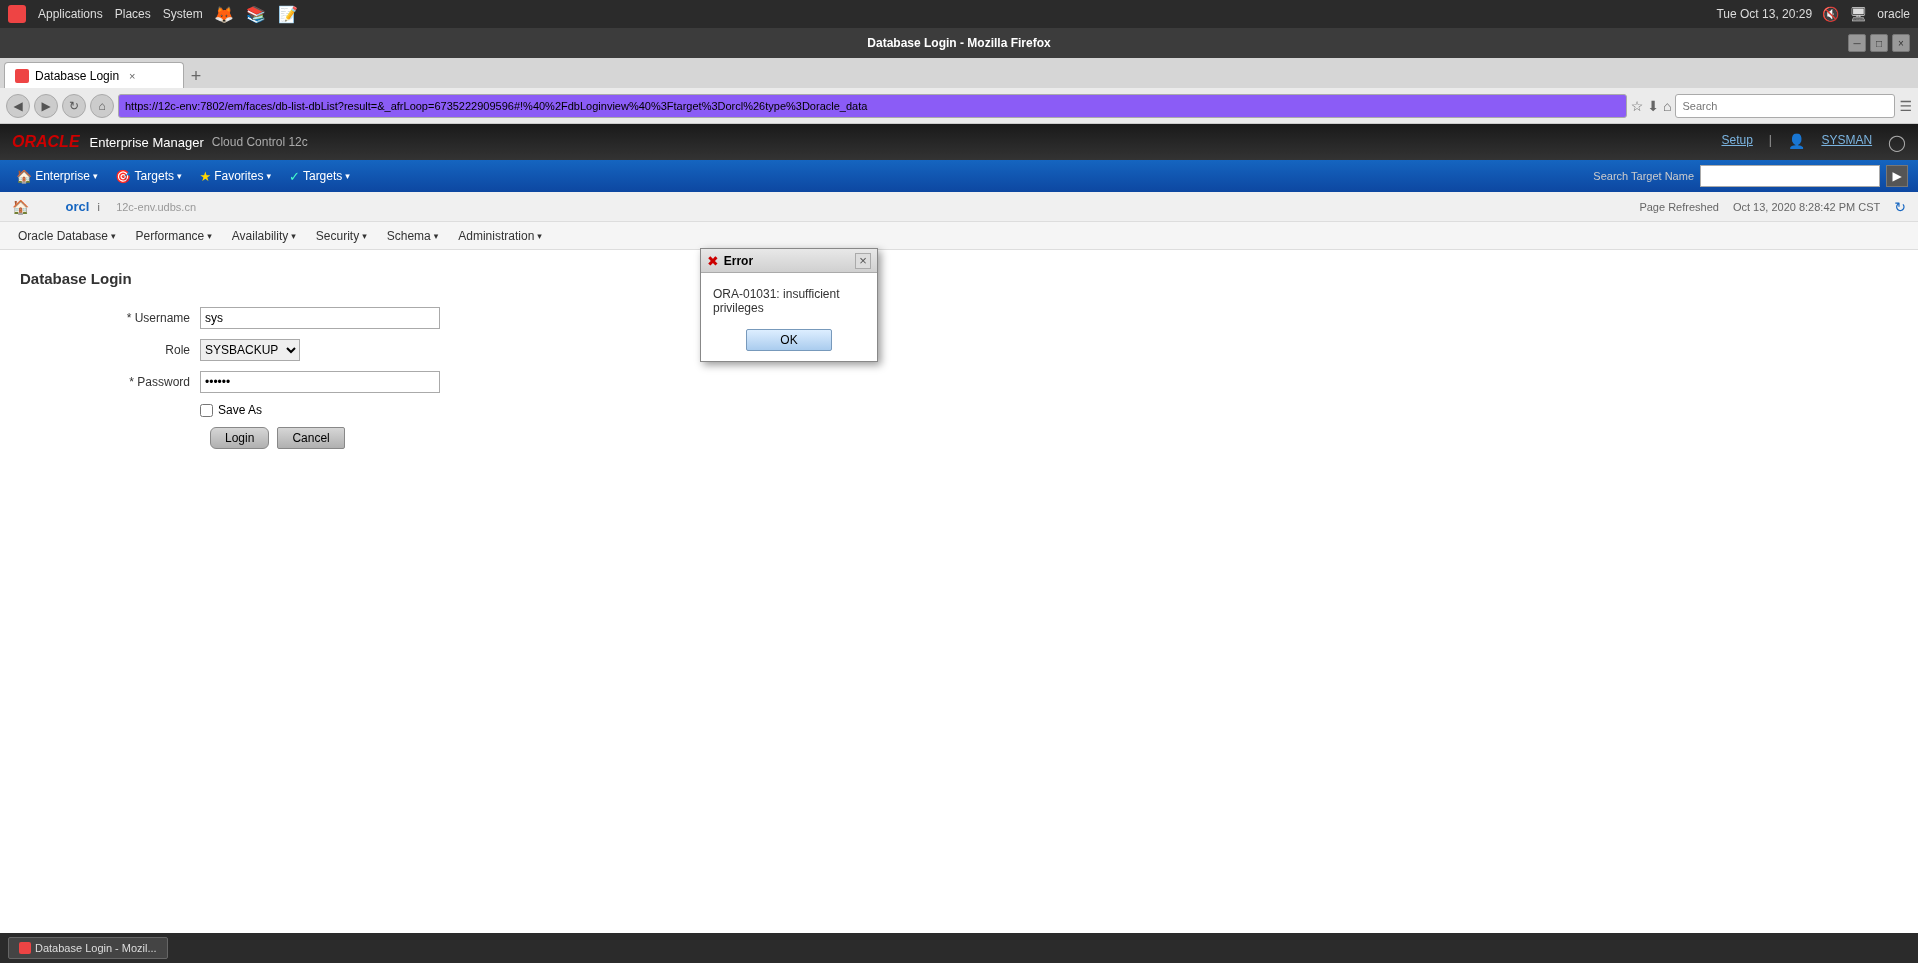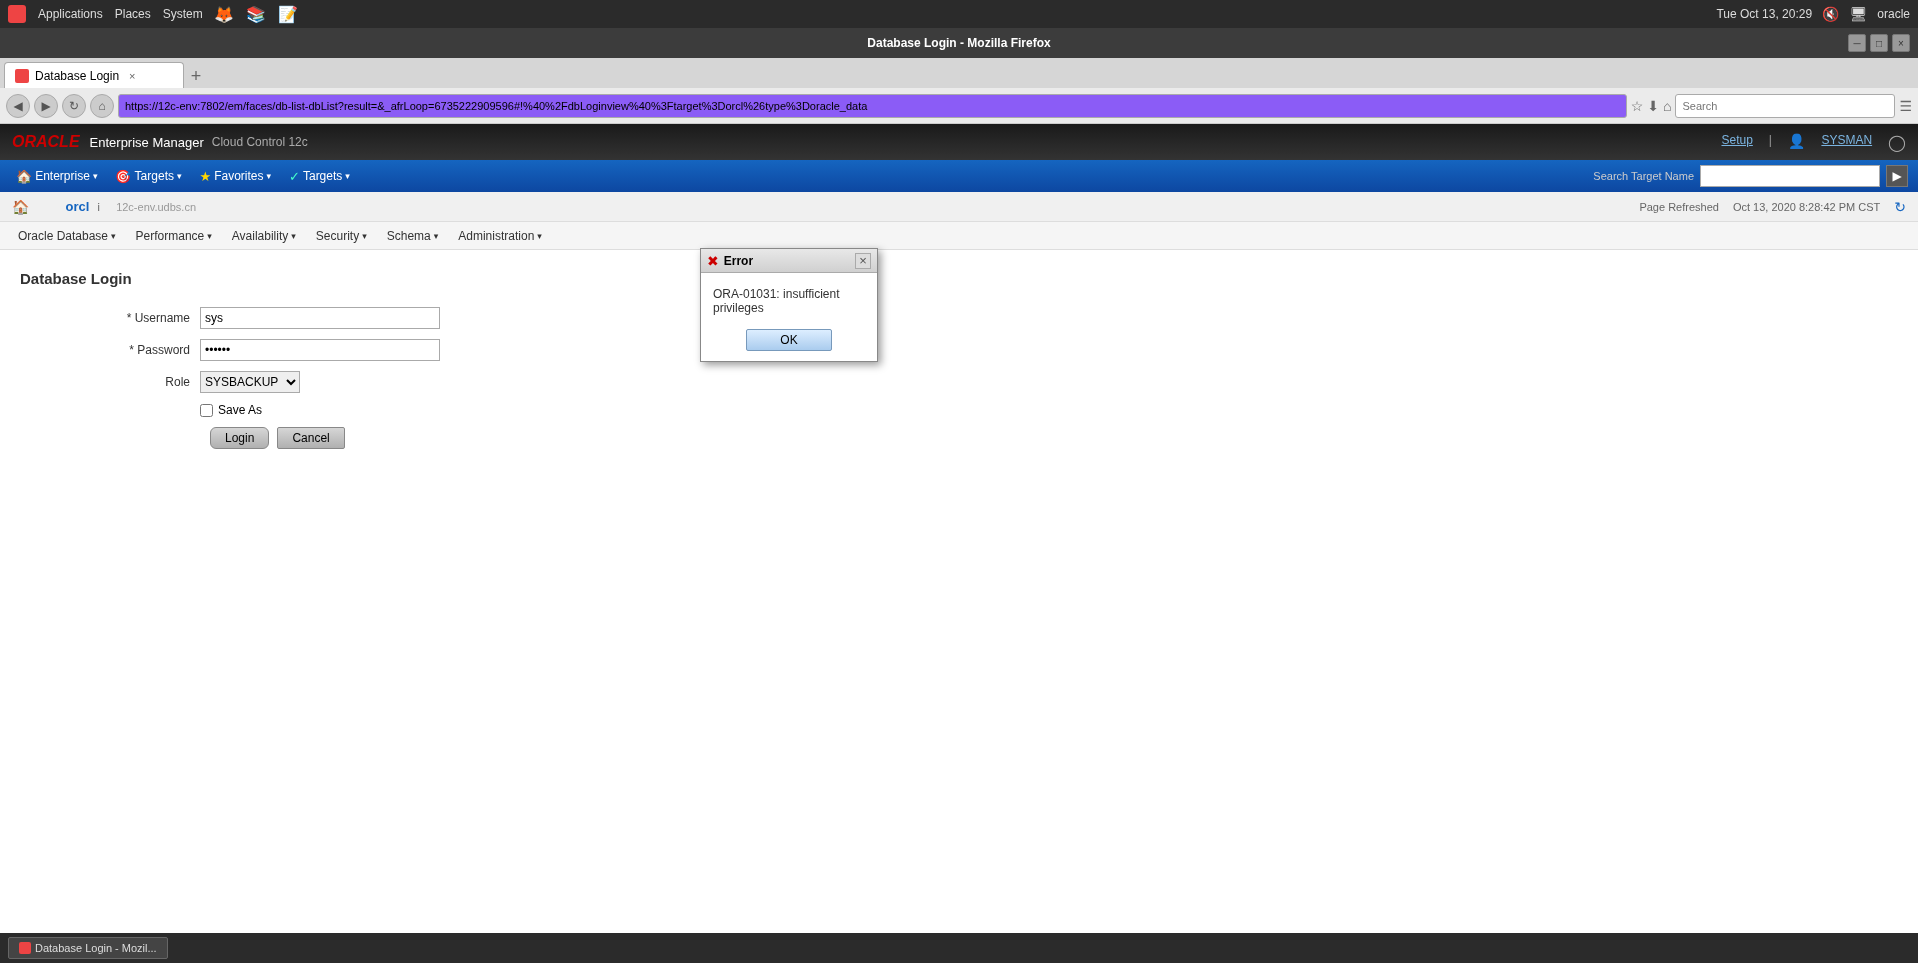--- a/index.html
+++ b/index.html
@@ -453,31 +453,31 @@
 
 <div class="page-content">
   <div class="page-title">Database Login</div>
 
   <div class="login-form">
     <div class="form-row">
       <label class="form-label">* Username</label>
       <input class="form-input" type="text" value="sys" style="">
     </div>
     <div class="form-row">
-      <label class="form-label">* Password</label>
-      <input class="form-input" type="password" value="••••••" style="">
-    </div>
-    <div class="form-row">
       <label class="form-label">Role</label>
       <select class="form-select">
         <option>SYSBACKUP</option>
         <option>SYSDBA</option>
         <option>SYSOPER</option>
         <option>Normal</option>
       </select>
+    </div>
+    <div class="form-row">
+      <label class="form-label">* Password</label>
+      <input class="form-input" type="password" value="••••••" style="">
     </div>
     <div class="form-row">
       <label class="form-label"></label>
       <input class="form-checkbox" type="checkbox" style="">
       <span>Save As</span>
     </div>
     <div class="form-buttons">
       <button class="btn-login">Login</button>
       <button class="btn-cancel">Cancel</button>
     </div>

